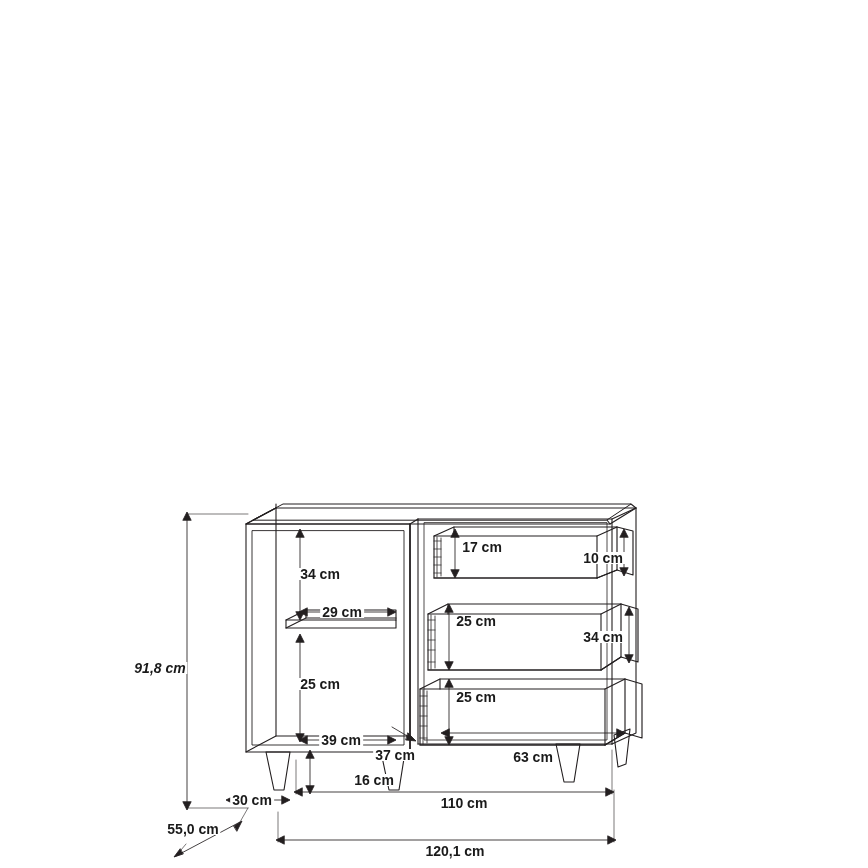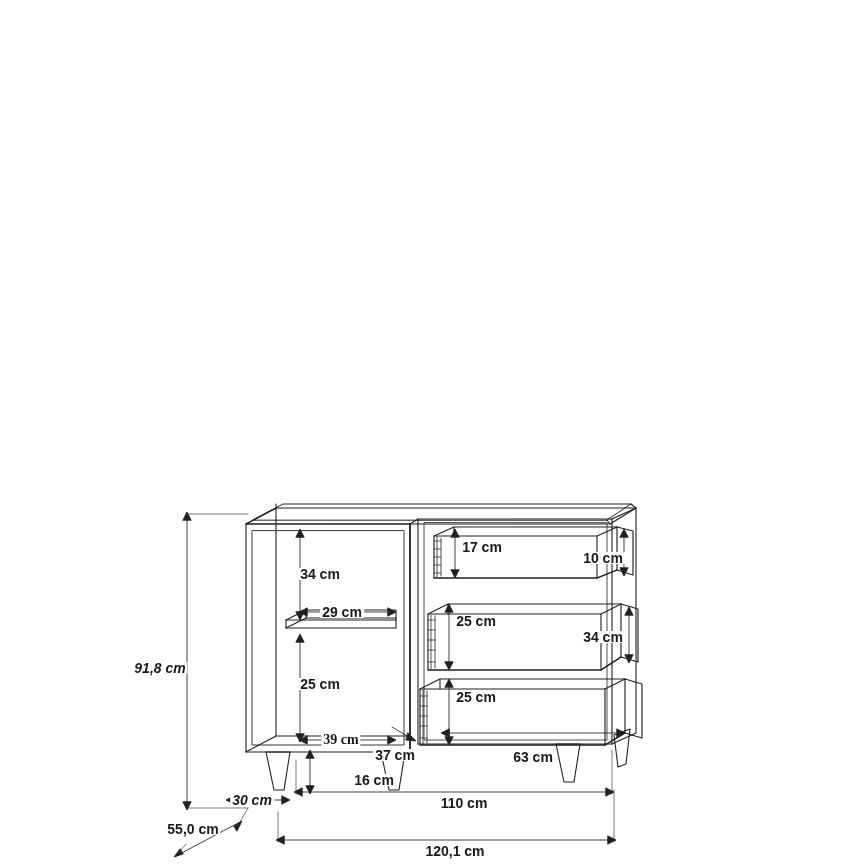--- a/index.html
+++ b/index.html
@@ -220,24 +220,24 @@
         <path d="M449,729 L441,733 L449,737 Z" fill="#231f20"></path>
         <path d="M617,729 L625,733 L617,737 Z" fill="#231f20"></path>
       </g>
     </g>
   </svg>
 
   <div class="dim-label" style="left:160px; top:668px;font-style:italic;">91,8 cm</div>
   <div class="dim-label" style="left:320px; top:574px;">34 cm</div>
   <div class="dim-label" style="left:342px; top:612px;">29 cm</div>
   <div class="dim-label" style="left:320px; top:684px;">25 cm</div>
-  <div class="dim-label" style="left:341px; top:740px;font-family:Liberation Serif, serif;">39 cm</div>
+  <div class="dim-label" style="left:341px; top:740px;">39 cm</div>
   <div class="dim-label" style="left:395px; top:723px;margin-top:32px;">37 cm</div>
   <div class="dim-label" style="left:334px; top:780px;margin-left:40px;">16 cm</div>
-  <div class="dim-label" style="left:252px; top:800px;font-style:italic;">30 cm</div>
+  <div class="dim-label" style="left:252px; top:800px;">30 cm</div>
   <div class="dim-label" style="left:464px; top:803px;">110 cm</div>
   <div class="dim-label" style="left:193px; top:829px;">55,0 cm</div>
   <div class="dim-label" style="left:455px; top:851px;">120,1 cm</div>
   <div class="dim-label" style="left:482px; top:547px;">17 cm</div>
   <div class="dim-label" style="left:603px; top:558px;">10 cm</div>
   <div class="dim-label" style="left:476px; top:621px;">25 cm</div>
   <div class="dim-label" style="left:603px; top:637px;">34 cm</div>
   <div class="dim-label" style="left:476px; top:697px;">25 cm</div>
   <div class="dim-label" style="left:533px; top:757px;">63 cm</div>
 

